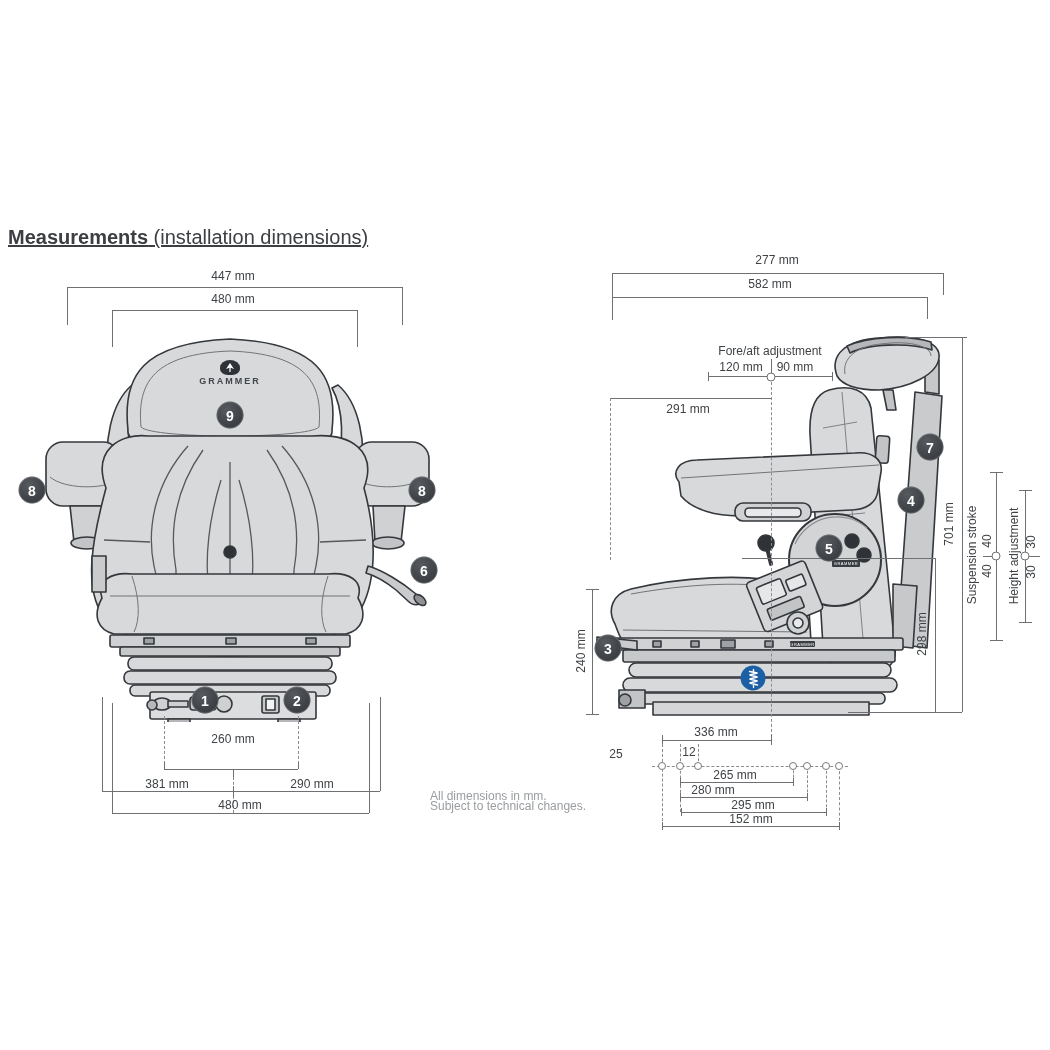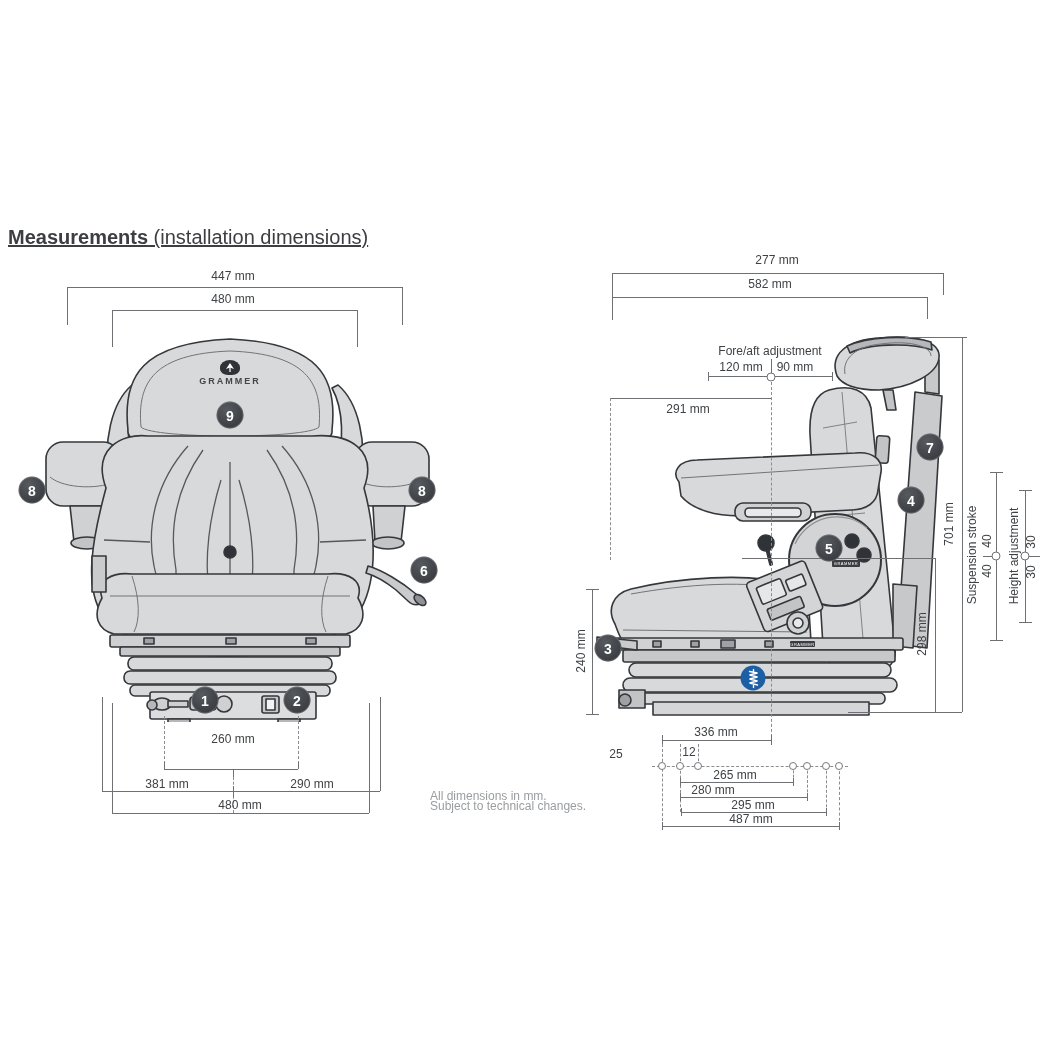--- a/index.html
+++ b/index.html
@@ -306,21 +306,21 @@
   <div class="vl" style="left:680px;top:793px;height:8px;"></div>
   <div class="vl" style="left:807px;top:793px;height:8px;"></div>
   <div class="lab" style="left:713px;top:784px;">280 mm</div>
   <div class="hl" style="left:681px;top:812px;width:145px;"></div>
   <div class="vl" style="left:681px;top:808px;height:8px;"></div>
   <div class="vl" style="left:826px;top:808px;height:8px;"></div>
   <div class="lab" style="left:753px;top:799px;">295 mm</div>
   <div class="hl" style="left:662px;top:826px;width:177px;"></div>
   <div class="vl" style="left:662px;top:822px;height:8px;"></div>
   <div class="vl" style="left:839px;top:822px;height:8px;"></div>
-  <div class="lab" style="left:751px;top:813px;">487 mm</div>
+  <div class="lab" style="left:751px;top:813px;">152 mm</div>
 
   <div class="callout" style="left:930px;top:447px;">7</div>
   <div class="callout" style="left:911px;top:500px;">4</div>
   <div class="callout" style="left:829px;top:548px;">5</div>
   <div class="callout" style="left:608px;top:648px;">3</div>
   <div class="badge-blue" style="left:753px;top:678px;">
     <svg width="14" height="20" viewBox="-7 -10 14 20">
       <path d="M0,-9 L0,-7 M-4,-7 L4,-5.5 L-4,-3.5 L4,-1.5 L-4,0.5 L4,2.5 L-4,4.5 L4,6.5 M0,6.5 L0,9" stroke="#fff" stroke-width="1.4" fill="none" stroke-linecap="round"></path>
     </svg>
   </div>

